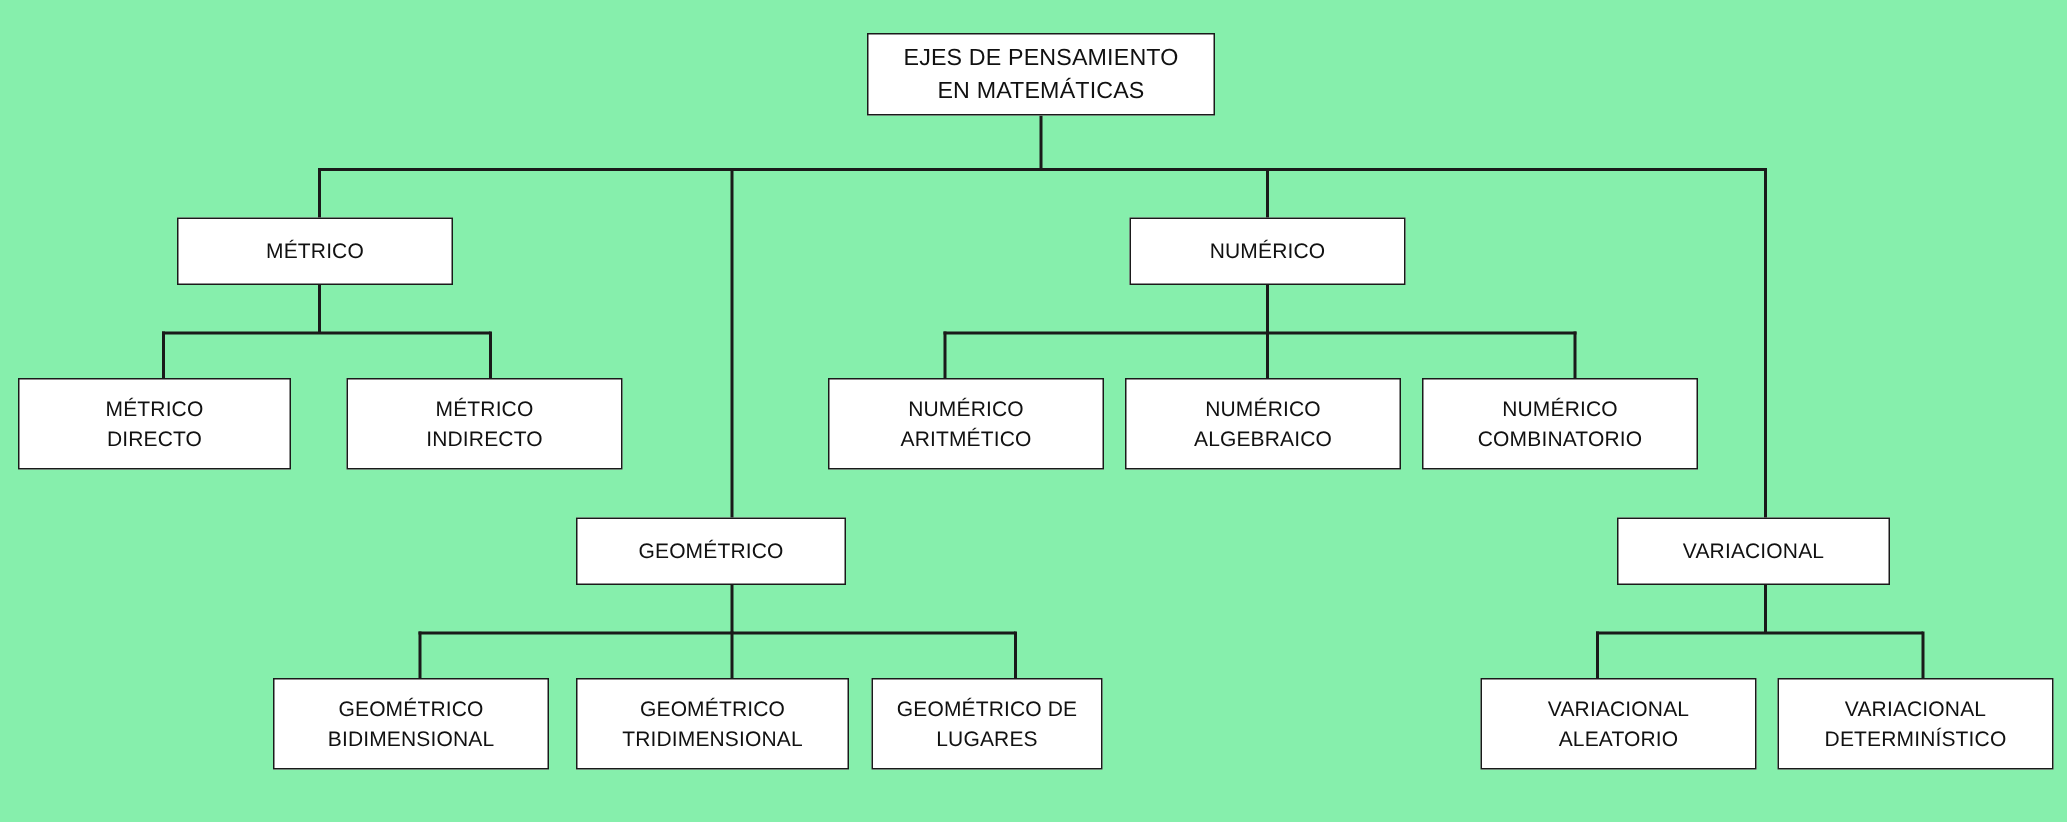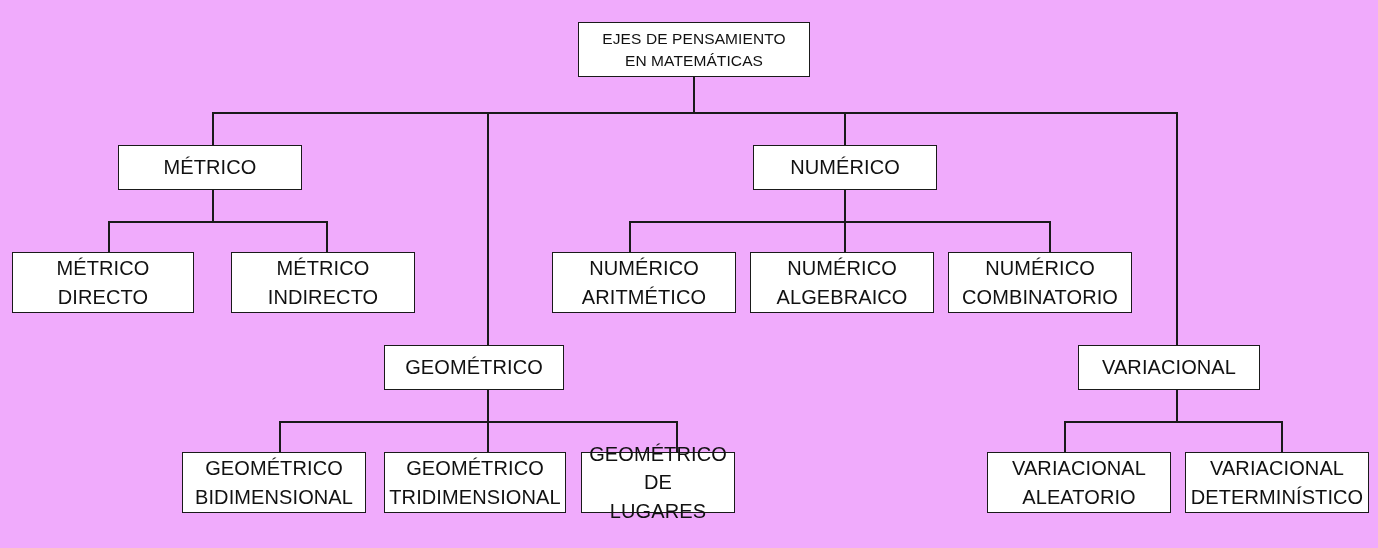--- a/index.html
+++ b/index.html
@@ -5,35 +5,35 @@
 <style>
   html, body {
     margin: 0;
     padding: 0;
     background: #ffffff;
   }
   #diagram {
     position: relative;
     width: 1378px;
     height: 548px;
-    background: #f0abfc;
+    background: #86efac;
     font-family: "Liberation Sans", sans-serif;
     overflow: hidden;
   }
   .node {
     position: absolute;
     box-sizing: border-box;
     border: 1.6px solid #1a1a1a;
     background: #ffffff;
     display: flex;
     align-items: center;
     justify-content: center;
     text-align: center;
     color: #111111;
-    font-size: 20px;
+    font-size: 14px;
     line-height: 1.42;
     letter-spacing: 0.1px;
     z-index: 2;
   }
   .node .label {
     display: block;
     padding: 0 6px;
     white-space: pre-line;
   }
   .node.root {

